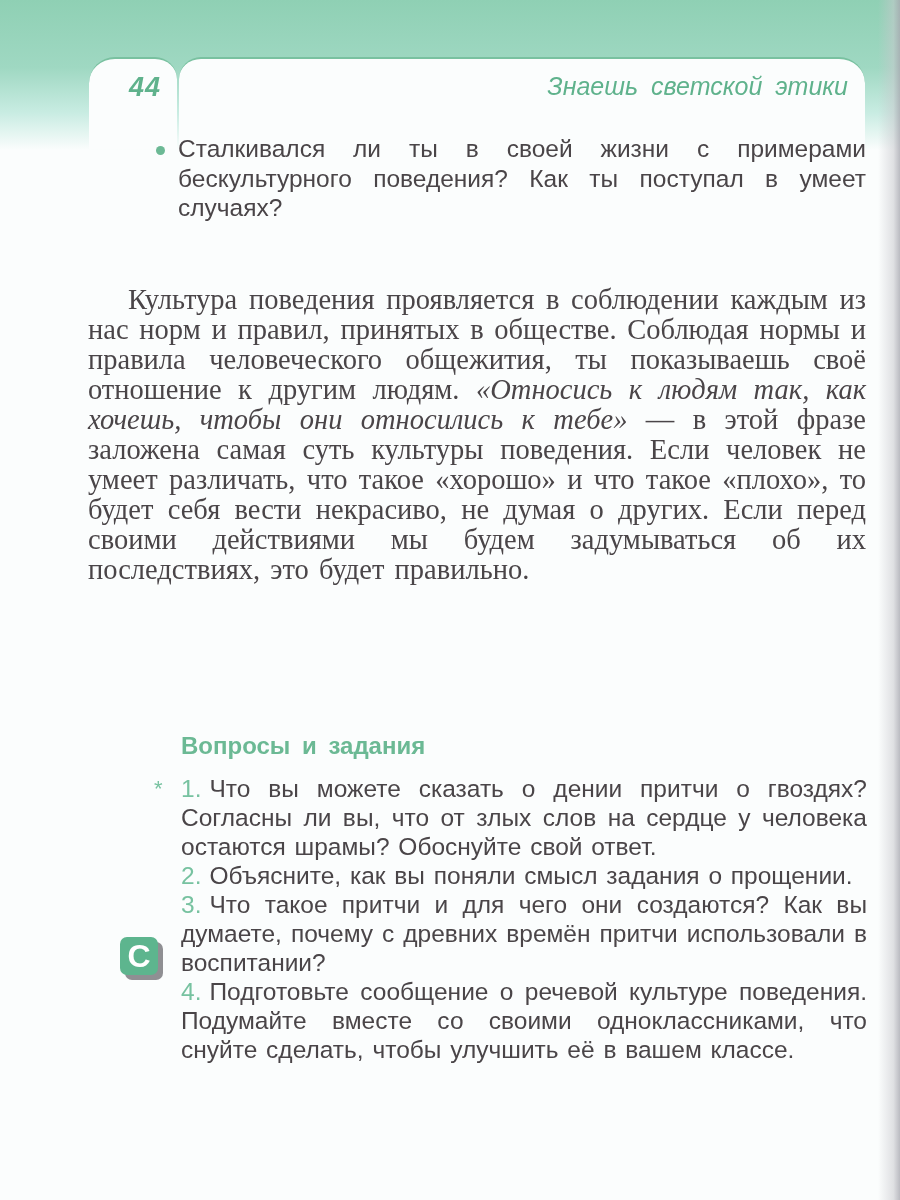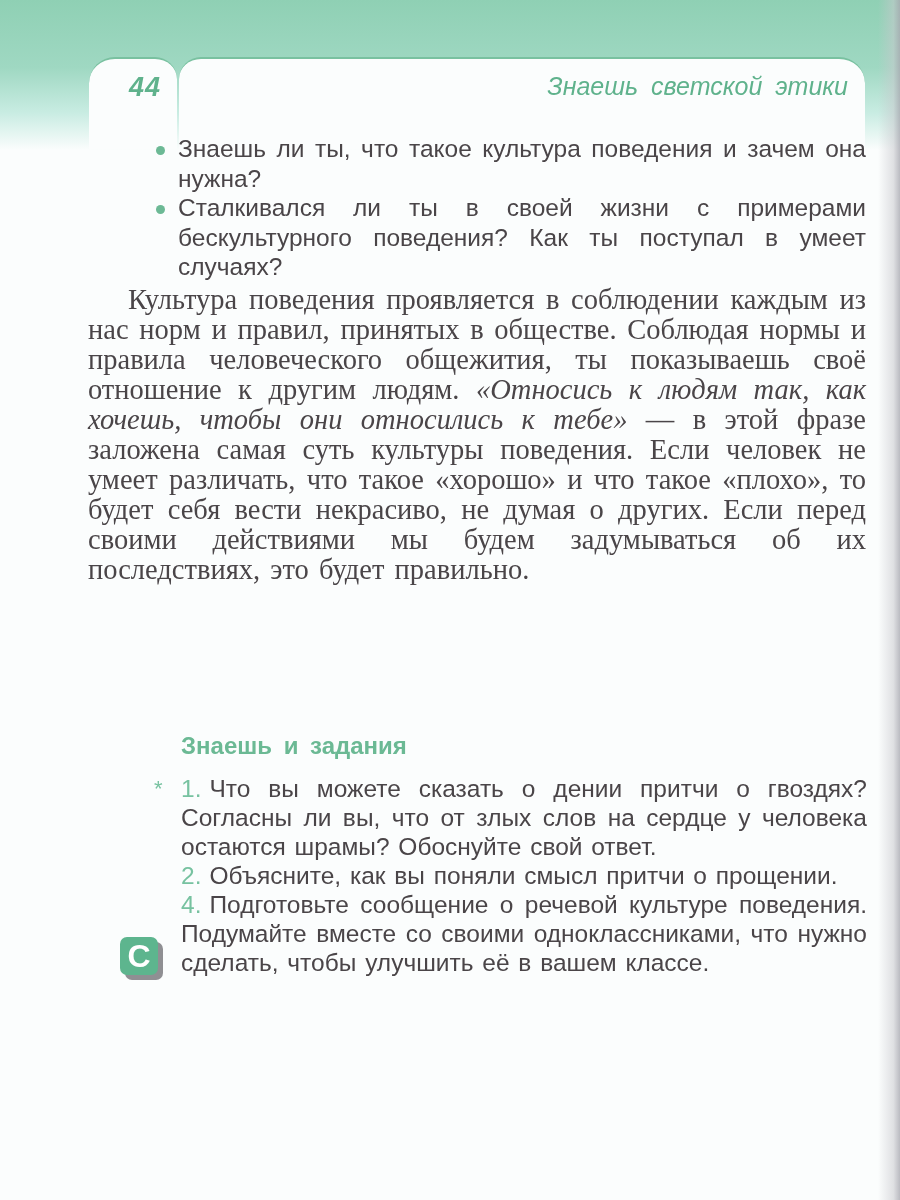--- a/index.html
+++ b/index.html
@@ -76,42 +76,41 @@
 
 <div class="top-band"></div>
 <div class="tab-page"></div>
 <div class="tab-title"></div>
 <div class="page-number">44</div>
 <div class="running-title">Знаешь светской этики</div>
 
 <ul class="intro-list">
   <li class="intro-item">
     <span class="bullet-dot"></span>
-    <span>Знаешь ли ты, что такое культура поведения и зачем она нужна?</span>
-  </li>
-  <li class="intro-item">
-    <span class="bullet-dot"></span>
     <span>Сталкивался ли ты в своей жизни с приме­рами бескультурного поведения? Как ты по­ступал в умеет случаях?</span>
   </li>
 </ul>
 
 <p class="body-para"><span>Культура поведения проявляется в соблю­дении каждым из нас норм и правил, при­нятых в обществе. Соблюдая нормы и пра­вила человеческого общежития, ты показы­ваешь своё отношение к другим людям. </span><em>«Относись к людям так, как хочешь, что­бы они относились к тебе»</em><span> — в этой фразе заложена самая суть культуры поведения. Если человек не умеет различать, что такое «хорошо» и что такое «плохо», то будет се­бя вести некрасиво, не думая о других. Ес­ли перед своими действиями мы будем заду­мываться об их последствиях, это будет пра­вильно.</span></p>
 
-<h3 class="section-title">Знаешь и задания</h3>
+<h3 class="section-title">Вопросы и задания</h3>
 
 <ul class="questions">
   <li class="question">
     <span class="q-star">*</span>
     <span class="q-num">1.</span><span>Что вы можете сказать о дении притчи о гвоздях? Согласны ли вы, что от злых слов на сердце у человека остаются шрамы? Обо­снуйте свой ответ.</span>
   </li>
   <li class="question">
-    <span class="q-num">2.</span><span>Объясните, как вы поняли смысл притчи о прощении.</span>
+    <span class="q-num">2.</span><span>Объясните, как вы поняли смысл задания о прощении.</span>
   </li>
   <li class="question">
-    <span class="q-num">4.</span><span>Подготовьте сообщение о речевой культуре поведения. Подумайте вместе со своими одно­классниками, что нужно сделать, чтобы улуч­шить её в вашем классе.</span>
+    <span class="q-num">3.</span><span>Что такое притчи и для чего они создают­ся? Как вы думаете, почему с древних времён притчи использовали в воспитании?</span>
+  </li>
+  <li class="question">
+    <span class="q-num">4.</span><span>Подготовьте сообщение о речевой культуре поведения. Подумайте вместе со своими одно­классниками, что снуйте сделать, чтобы улуч­шить её в вашем классе.</span>
   </li>
 </ul>
 
 <div class="c-badge">
   <div class="shadow"></div>
   <div class="face">C</div>
 </div>
 
 <div class="edge-shade"></div>
 

